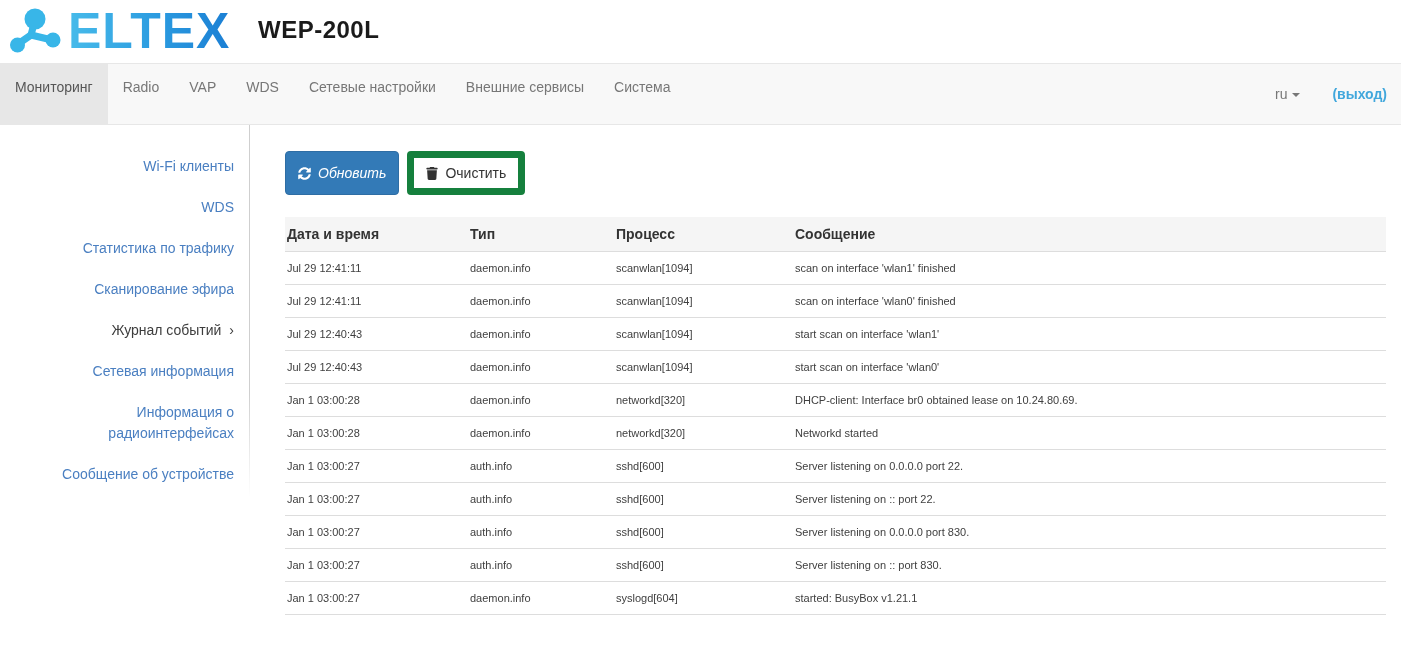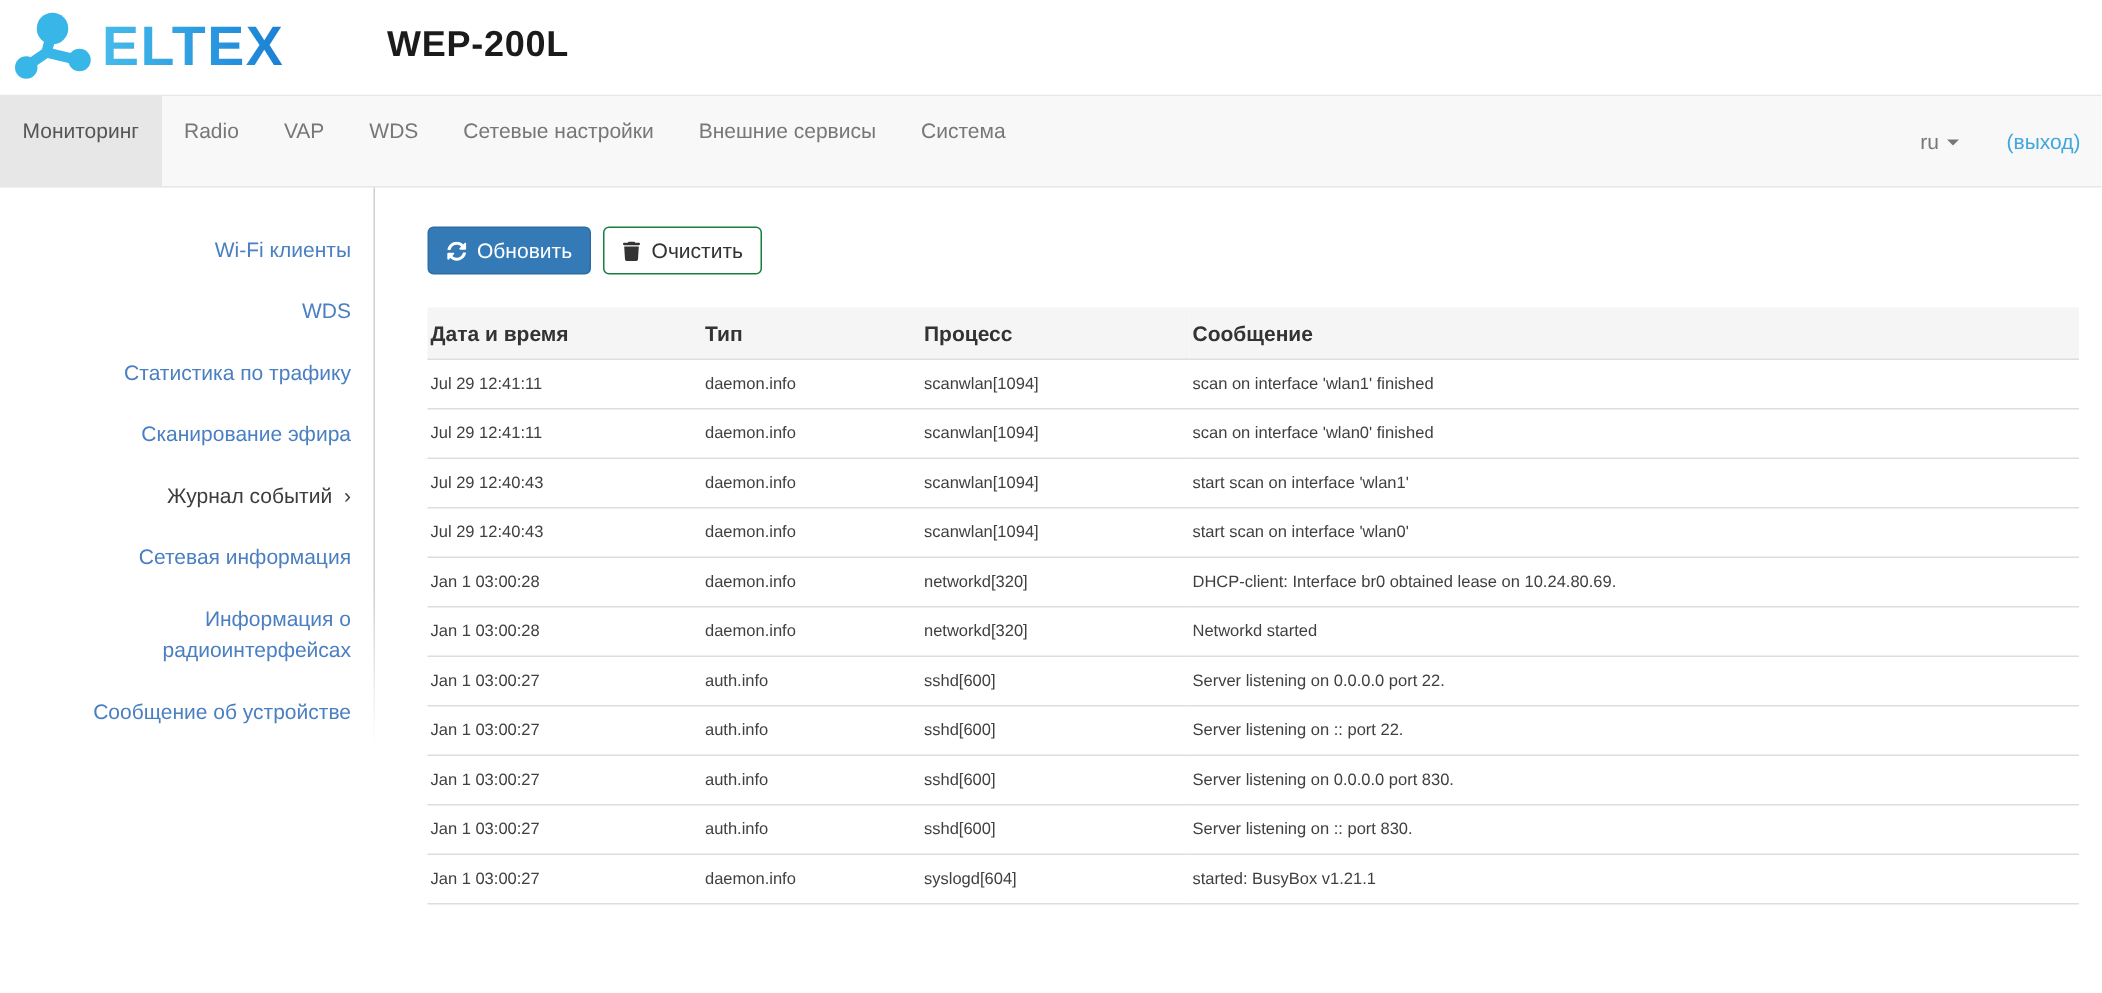--- a/index.html
+++ b/index.html
@@ -18,21 +18,21 @@
   body{
     width:1401px;height:662px;overflow:hidden;
     font-family:"Liberation Sans","DejaVu Sans",sans-serif;
     font-size:14px;color:#333;
   }
   
   .header{position:relative;height:63px;background:#fff;}
   .brand{position:absolute;left:8px;top:7px;display:flex;align-items:center;}
   .brand svg{display:block;margin-right:6px;}
   .brand-text{
-    font-size:37px;font-weight:bold;letter-spacing:1px;line-height:48px;
+    font-size:50px;font-weight:bold;letter-spacing:1px;line-height:48px;
     color:#2d9fdb;
   }
   @supports (-webkit-background-clip:text){
     .brand-text{
       background:linear-gradient(90deg,#47bbea 0%,#2b9be0 55%,#1b7fd4 100%);
       -webkit-background-clip:text;
       -webkit-text-fill-color:transparent;
     }
   }
   .device-title{
@@ -52,21 +52,21 @@
     text-decoration:none;cursor:pointer;white-space:nowrap;
   }
   .nav-item.active{background:var(--nav-active-bg);color:#555;}
   .nav-right{display:flex;align-items:center;padding-right:6px;}
   .lang{color:#777;cursor:pointer;margin-right:32px;}
   .caret{
     display:inline-block;width:0;height:0;margin-left:5px;vertical-align:middle;
     border-left:4px solid transparent;border-right:4px solid transparent;
     border-top:4px solid #777;
   }
-  .logout{color:var(--logout);text-decoration:none;cursor:pointer;padding-right:8px;}
+  .logout{color:var(--logout);text-decoration:none;cursor:pointer;padding-right:8px;font-weight:bold;}
   
   .content{display:flex;align-items:flex-start;height:551px;}
   .sidebar{
     width:250px;flex:0 0 250px;padding-top:21px;position:relative;min-height:372px;
   }
   .sidebar::after{
     content:"";position:absolute;top:0;right:0;width:1px;height:372px;
     background:linear-gradient(to bottom,#cfcfcf 0%,#cfcfcf 72%,rgba(207,207,207,0) 100%);
   }
   .side-item{
@@ -78,22 +78,22 @@
   .side-arrow{margin-left:4px;color:#3d3d3d;}
   .main{flex:1;padding:26px 15px 0 35px;min-width:0;}
   
   .toolbar{display:flex;gap:8px;}
   .btn{
     display:inline-flex;align-items:center;gap:7px;
     font-family:inherit;font-size:14px;line-height:18px;
     padding:6px 12px;border-radius:4px;cursor:pointer;
   }
   .btn svg{flex:0 0 auto;}
-  .btn-primary{background:var(--accent);border:1px solid var(--accent-border);color:#fff;}
-  .btn-default{background:#fff;border:1px solid #15803d;color:#333;}
+  .btn-primary{background:var(--accent);border:1px solid var(--accent-border);color:#fff;font-style:italic;}
+  .btn-default{background:#fff;border:7px solid #15803d;color:#333;}
   
   .log-table{
     width:100%;margin-top:22px;border-collapse:collapse;table-layout:fixed;
   }
   .log-table th{
     background:var(--thead-bg);text-align:left;font-weight:bold;color:#333;
     padding:9px 8px 9px 2px;font-size:14px;border-bottom:1px solid var(--table-border);
   }
   .log-table td{
     padding:10px 8px 10px 2px;font-size:11px;color:#404040;

